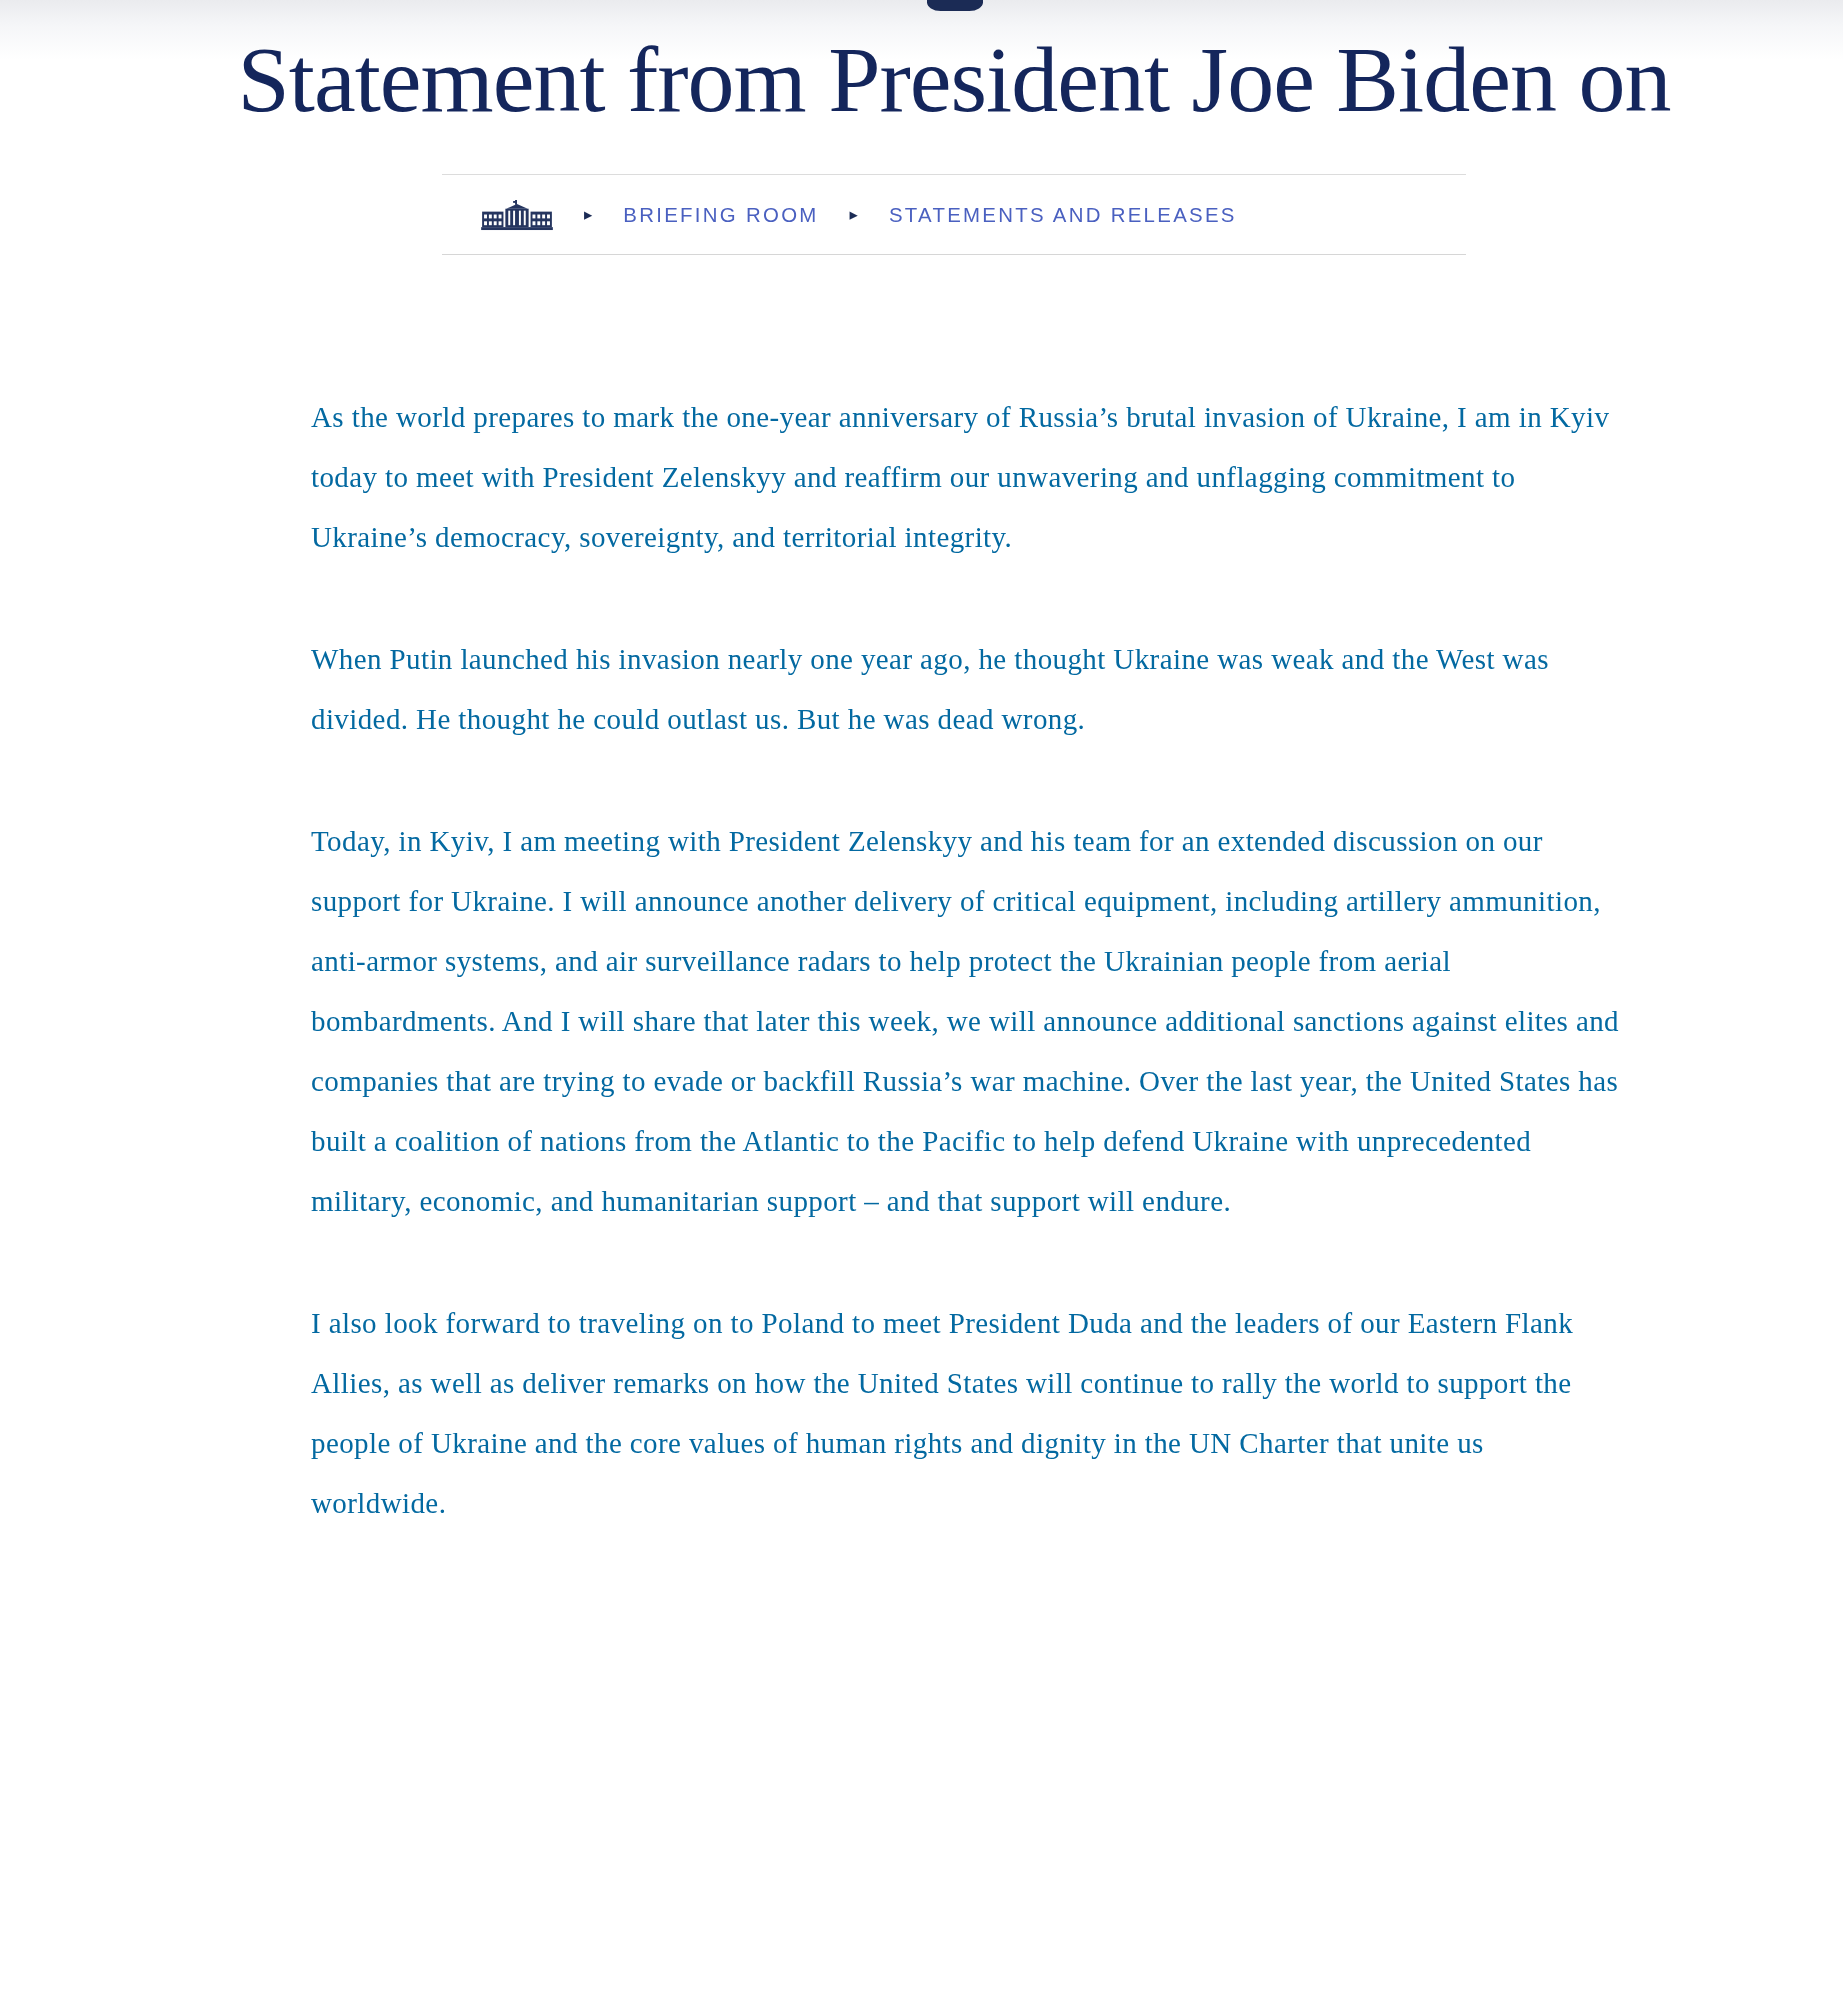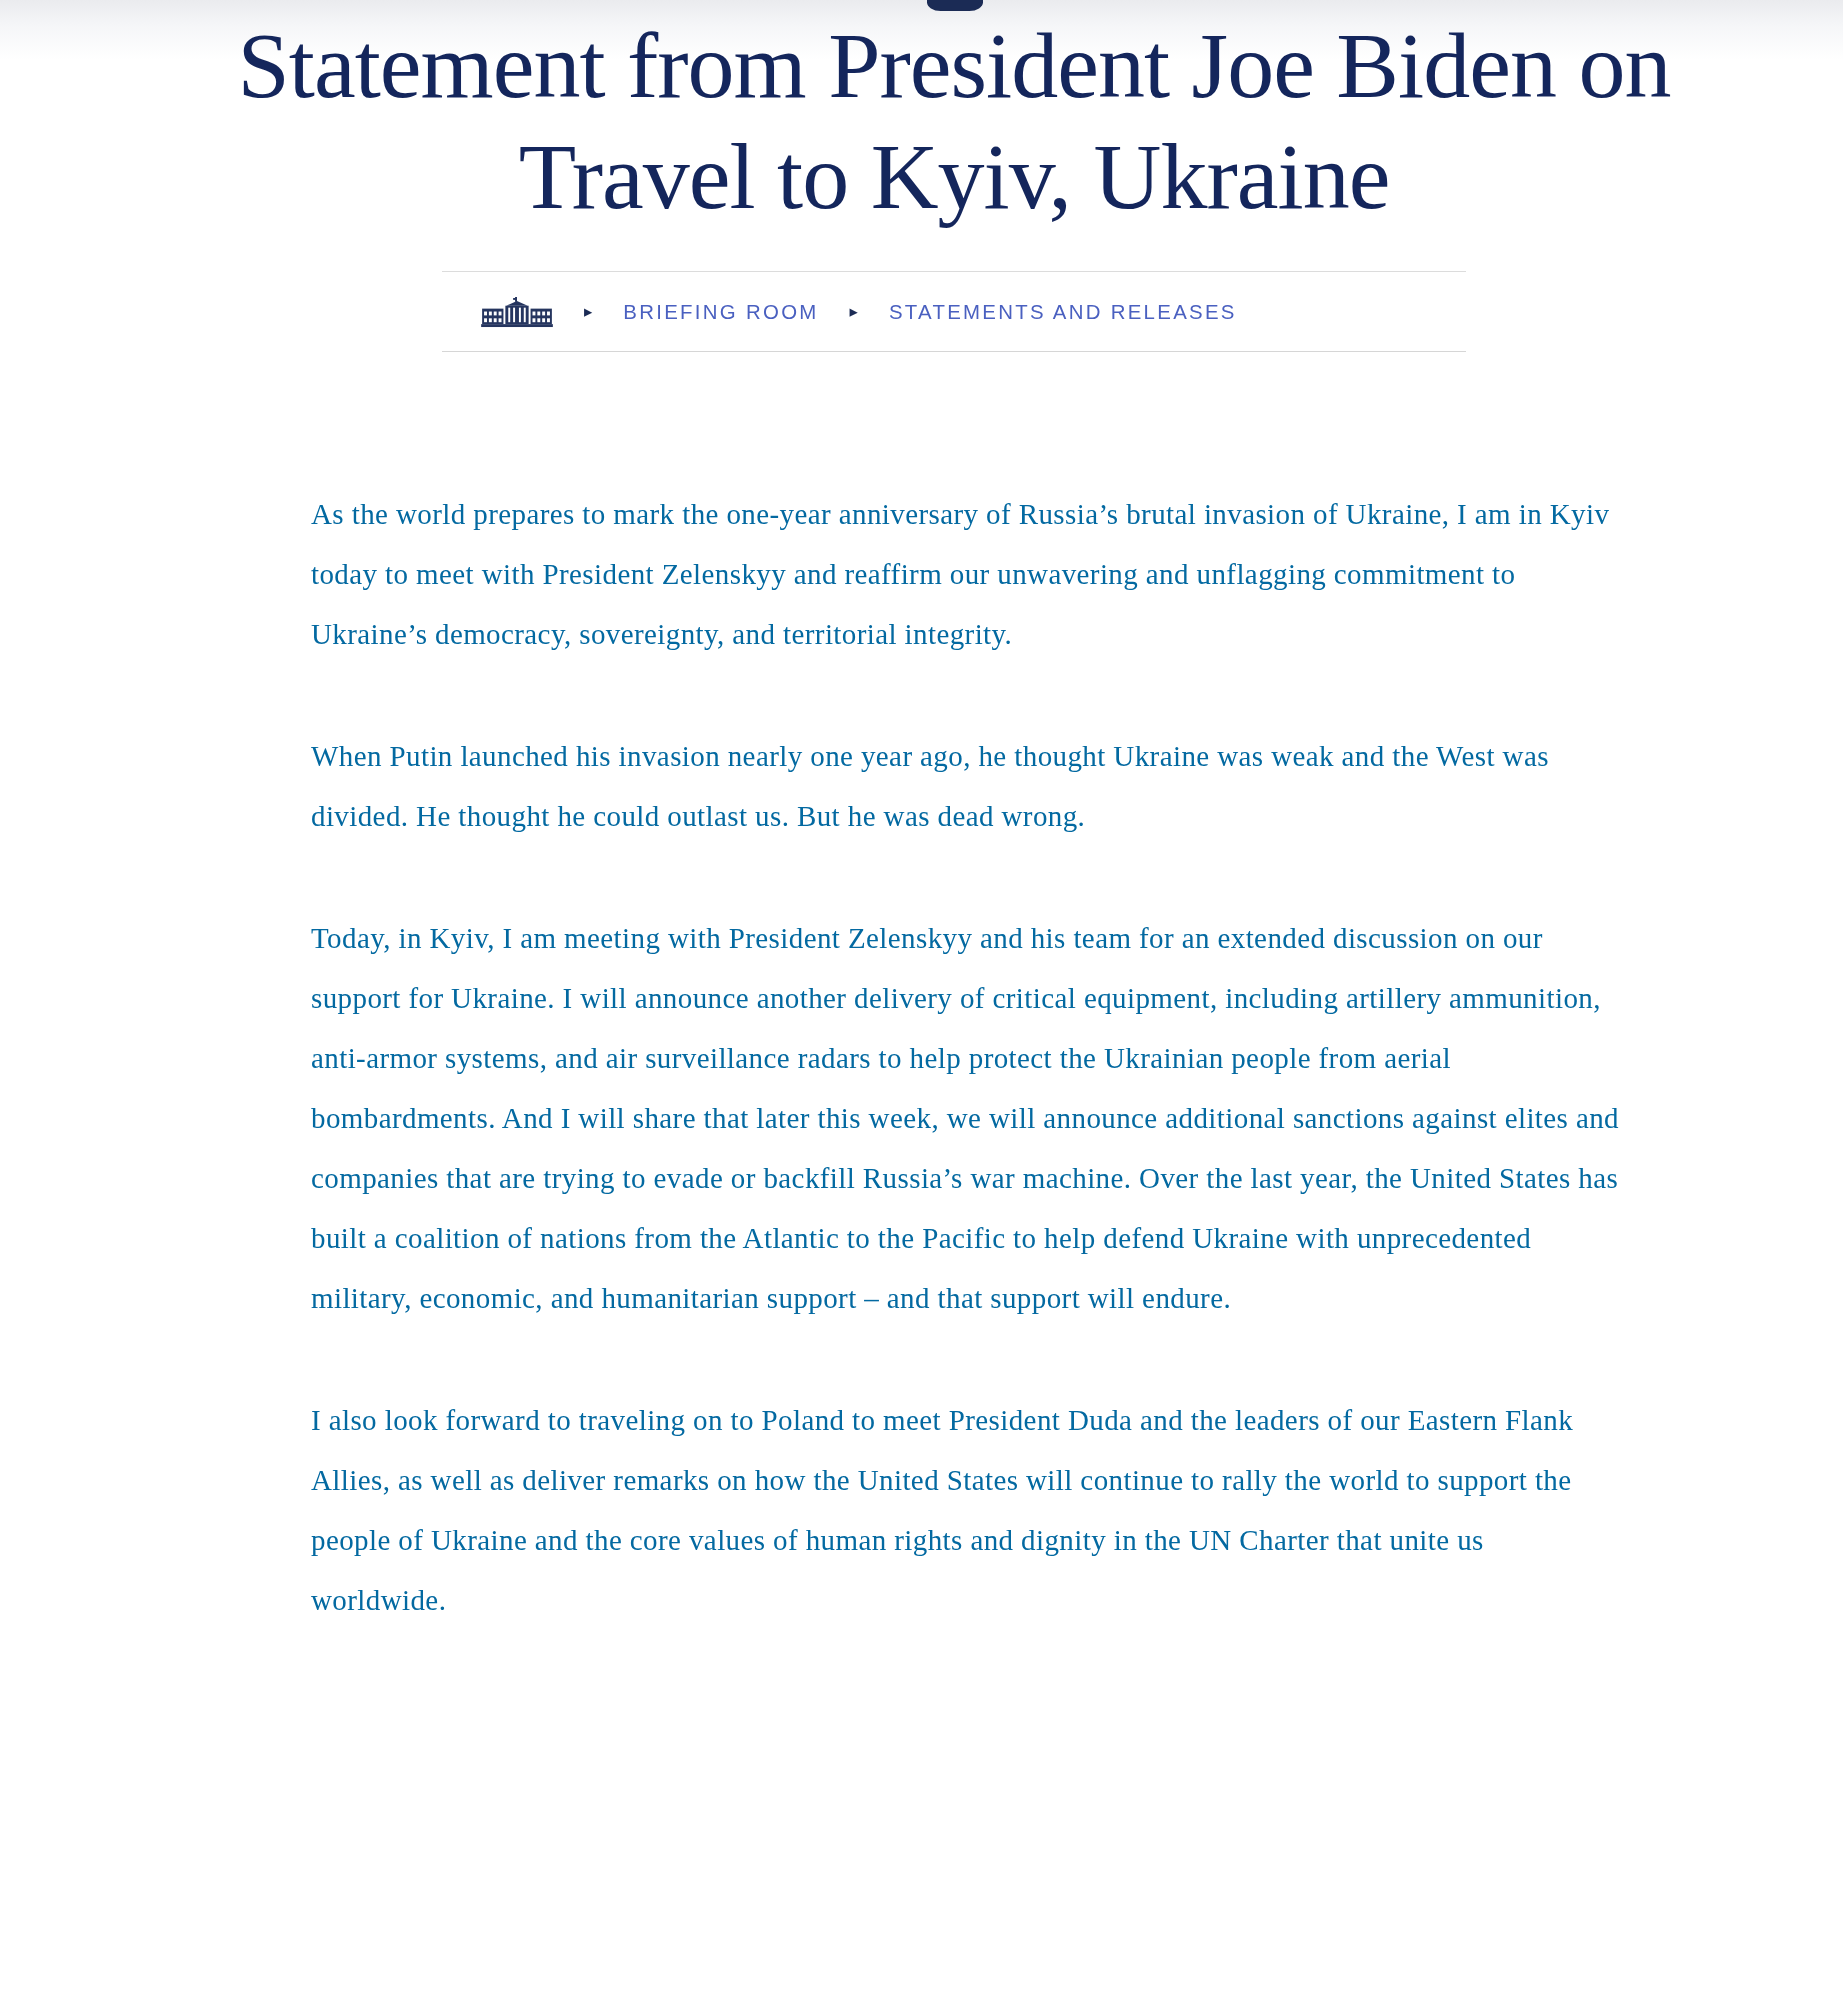--- a/index.html
+++ b/index.html
@@ -15,21 +15,21 @@
 
   
   .top-blob {
     position:absolute; left:927px; top:0;
     width:56px; height:10.7px;
     background:#1b2b55;
     border-radius:0 0 13.6px 13.6px / 0 0 8.7px 8.7px;
   }
 
   h1.page-title {
-    padding-top:10px;
+    padding-top:24px;
     text-align:center;
     font-size:94px;
     line-height:111px;
     font-weight:400;
     color:#14265c;
     letter-spacing:-1px;
   }
   h1.page-title span { display:block; }
 
   .breadcrumb {
@@ -76,21 +76,20 @@
 </style>
 </head>
 <body>
 
 <div class="top-blob"></div>
 
 <div class="main-col">
 
   <h1 class="page-title">
     <span>Statement from President Joe Biden on</span>
-    <span>Travel to Kyiv, Ukraine</span>
   </h1>
 
   <nav class="breadcrumb">
     <span>
       <svg class="wh-icon" width="72" height="31" viewBox="0 0 74 32">
         <g fill="#25355f">
           <rect x="35" y="0" width="2" height="5"></rect>
           <path d="M33 1 L36 1 L36 3 L33 3 Z"></path>
           <path d="M26 9 L37 4 L48 9 Z"></path>
           <rect x="25" y="9" width="24" height="19"></rect>

